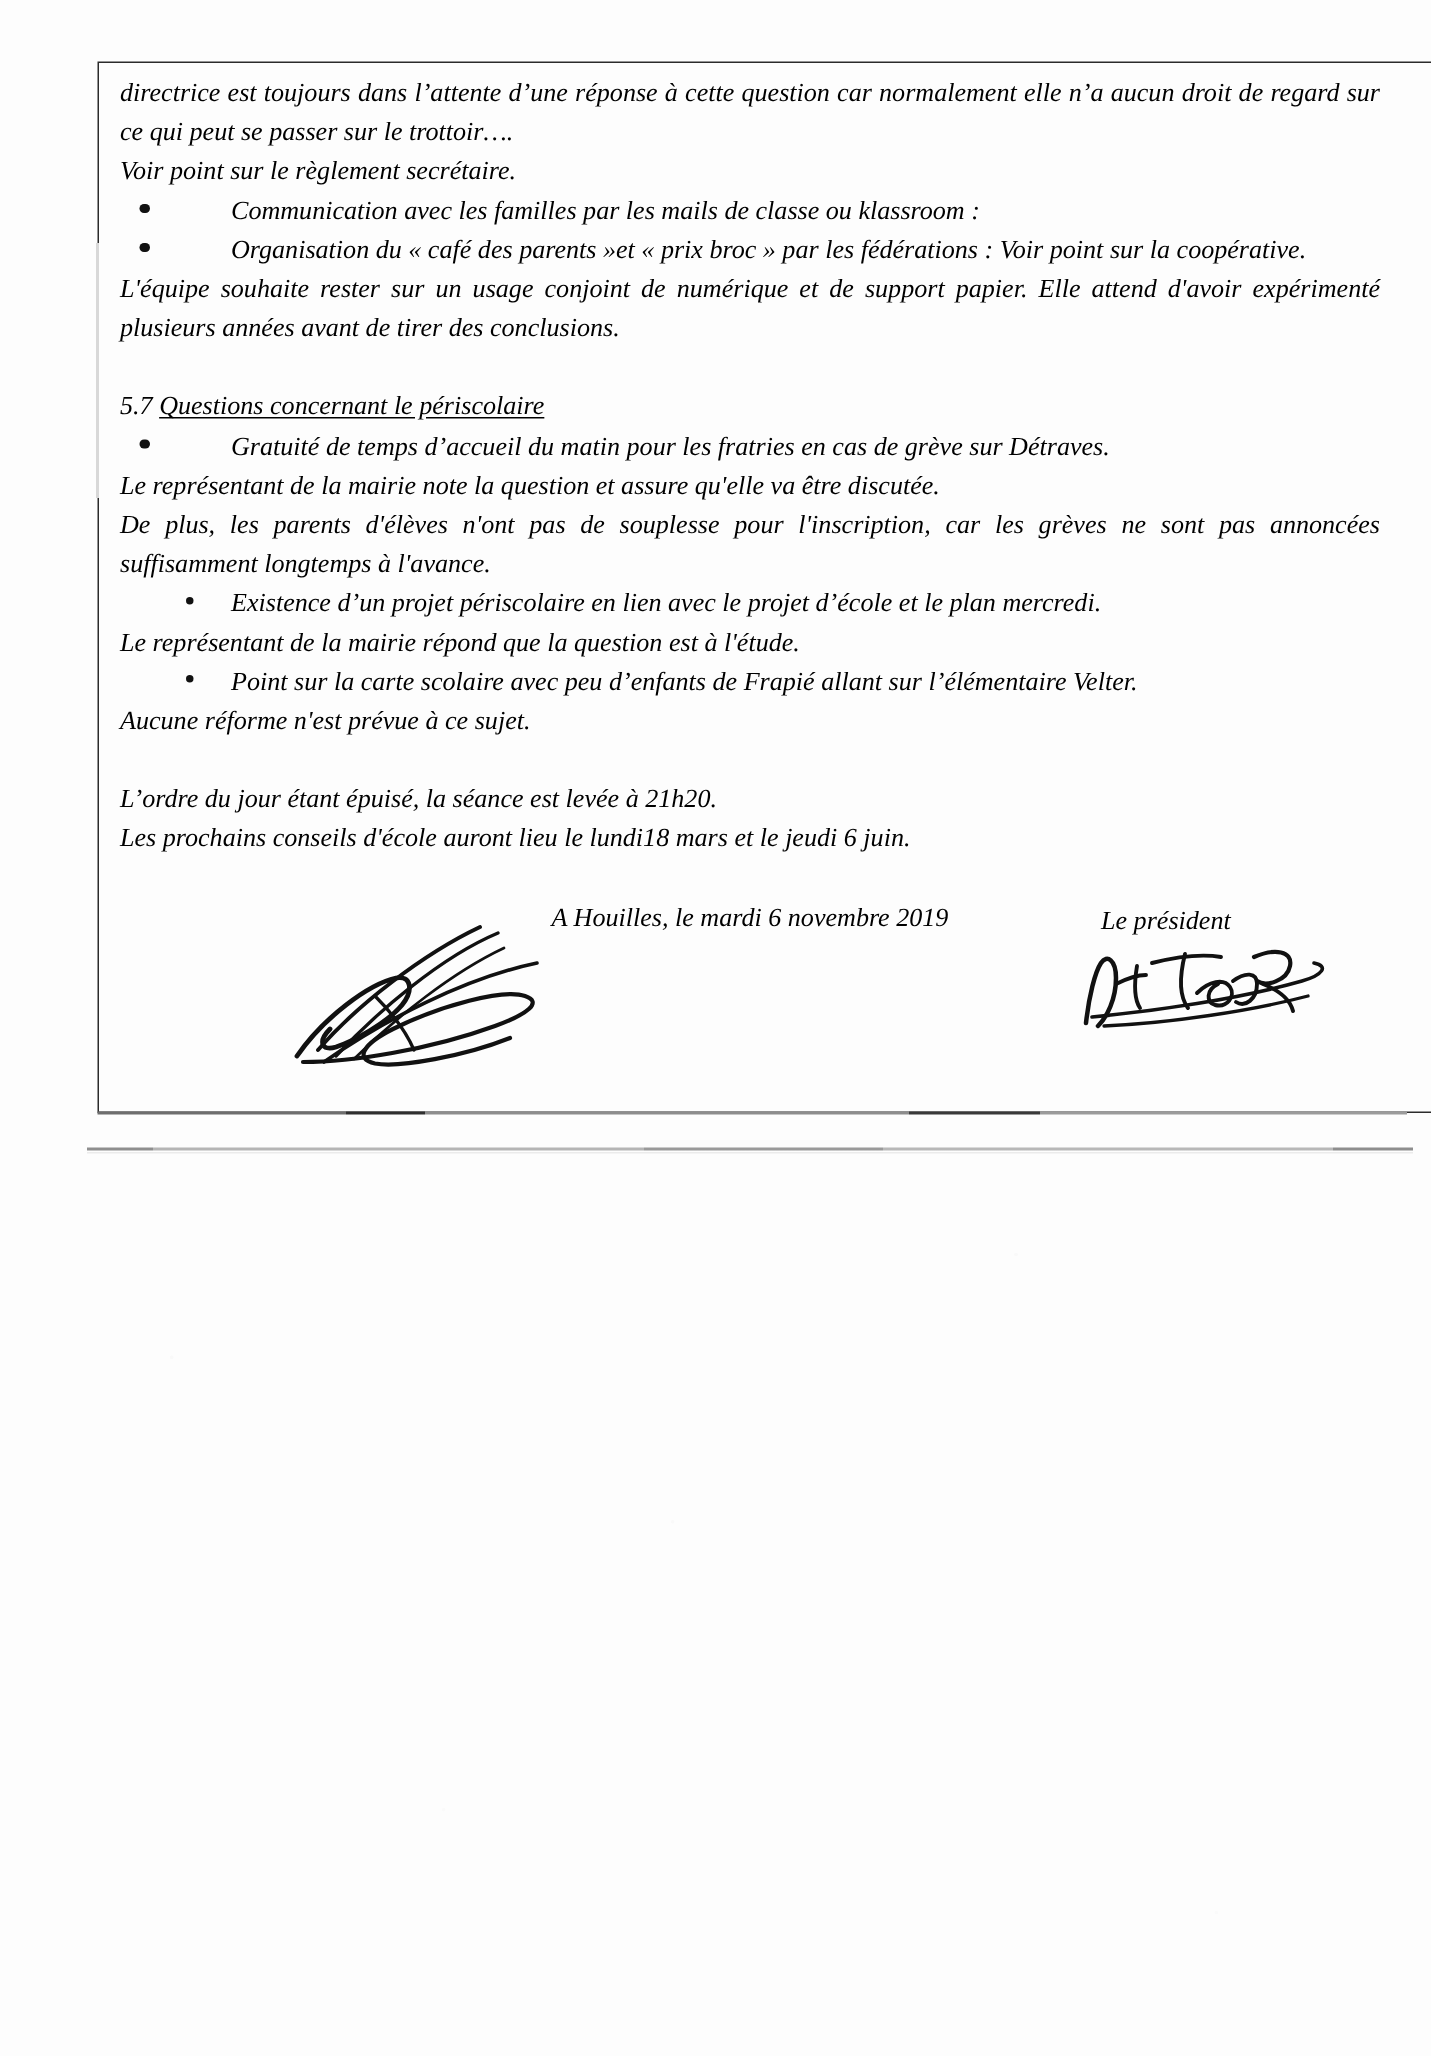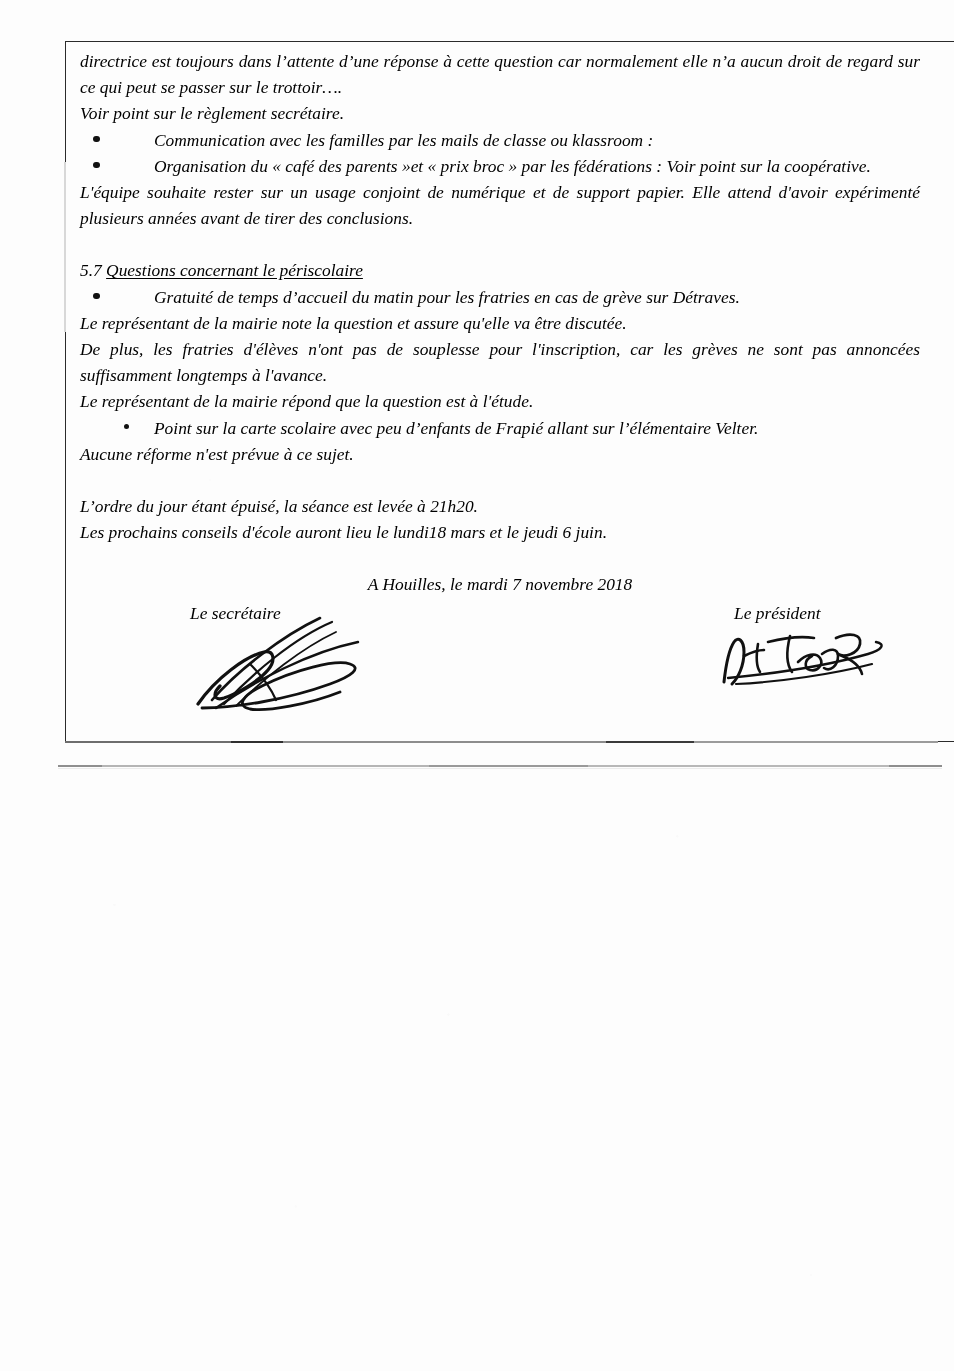--- a/index.html
+++ b/index.html
@@ -218,47 +218,50 @@
 
       <p><span>5.7 </span><span class="uline">Questions concernant le périscolaire</span></p>
 
       <div class="bullet-lg">
         <span class="dot"></span>
         <span>Gratuité de temps d’accueil du matin pour les fratries en cas de grève sur Détraves.</span>
       </div>
 
       <p>Le représentant de la mairie note la question et assure qu'elle va être discutée.</p>
 
-      <p class="just">De plus, les fratries d'élèves n'ont pas de souplesse pour l'inscription, car les grèves ne sont pas annoncées suffisamment longtemps à l'avance.</p>
-
+      <p class="just">De plus, les parents d'élèves n'ont pas de souplesse pour l'inscription, car les grèves ne sont pas annoncées suffisamment longtemps à l'avance.</p>
+
+      <div class="bullet-sm">
+        <span class="dot"></span>
+        <span>Existence d’un projet périscolaire en lien avec le projet d’école et le plan mercredi.</span>
+      </div>
 
       <p>Le représentant de la mairie répond que la question est à l'étude.</p>
 
       <div class="bullet-sm">
         <span class="dot"></span>
         <span>Point sur la carte scolaire avec peu d’enfants de Frapié allant sur l’élémentaire Velter.</span>
       </div>
 
       <p>Aucune réforme n'est prévue à ce sujet.</p>
 
       <div class="gap-md"></div>
 
       <p>L’ordre du jour étant épuisé, la séance est levée à 21h20.</p>
 
       <p>Les prochains conseils d'école auront lieu le lundi18 mars et le jeudi 6 juin.</p>
 
       <div class="gap-md"></div>
 
-      <p class="centered">A Houilles, le mardi 7 novembre 2018</p>
+      <p class="centered">A Houilles, le mardi 6 novembre 2019</p>
     </div>
 
     <div id="sign-row">
 
       <div class="sign-block" id="sign-secretary">
-        <div class="sign-label">Le secrétaire</div>
         <svg class="sign-mark" viewBox="0 0 250 110">
           <g fill="none" stroke="#111" stroke-linecap="round" stroke-linejoin="round">
             <path d="M8 96 C 26 70, 56 48, 74 44 C 84 42, 86 52, 78 62 C 68 74, 46 86, 34 90 C 24 93, 22 86, 30 78" stroke-width="3.2"></path>
             <path d="M22 92 C 48 62, 92 28, 130 10" stroke-width="2.6"></path>
             <path d="M34 96 C 62 66, 104 30, 142 14" stroke-width="2.2"></path>
             <path d="M46 98 C 74 70, 112 40, 146 24" stroke-width="1.8"></path>
             <path d="M26 100 C 66 72, 120 44, 168 34" stroke-width="2.4"></path>
             <path d="M12 100 C 44 100, 96 92, 140 76 C 162 68, 172 60, 160 56 C 146 51, 104 62, 72 78 C 52 88, 46 98, 60 101 C 76 104, 120 96, 150 84" stroke-width="2.8"></path>
             <path d="M60 56 C 70 66, 80 78, 86 92" stroke-width="2.2"></path>
           </g>

